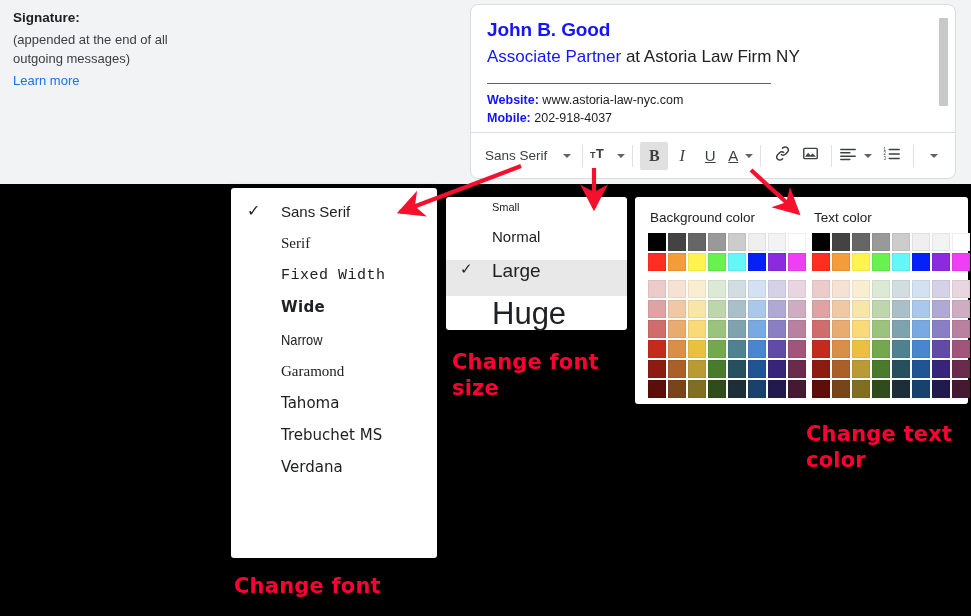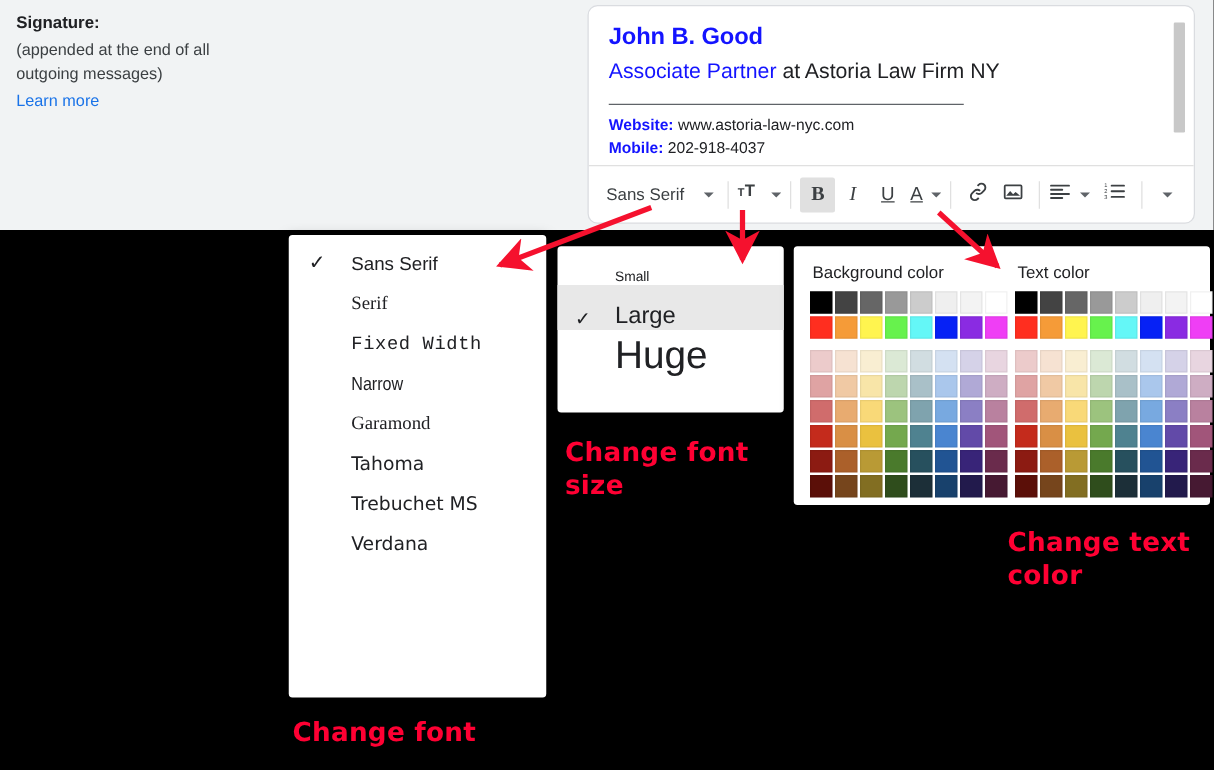--- a/index.html
+++ b/index.html
@@ -163,21 +163,21 @@
   
   #size-menu {
     position: absolute; left: 446px; top: 197px;
     width: 181px; height: 133px;
     background: #fff;
     border-radius: 3px;
     box-shadow: 0 2px 10px rgba(0,0,0,0.35);
     padding-top: 4px;
   }
   .sz-item {
-    display: flex; align-items: flex-end; cursor: pointer; color: #202124;
+    display: flex; align-items: flex-start; cursor: pointer; color: #202124;
     padding-left: 14px;
   }
   .sz-item.selected { background: #e8e8e8; }
   .sz-check { width: 32px; flex: 0 0 32px; font-size: 15px; }
   #sz-small  { height: 27px; }
   #sz-small .sz-label { font-size: 11px; }
   #sz-normal { height: 32px; }
   #sz-normal .sz-label { font-size: 15px; }
   #sz-large  { height: 36px; }
   #sz-large .sz-label { font-size: 19px; }
@@ -335,20 +335,24 @@
   <div class="fm-item">
     <span class="fm-check"></span>
     <span class="fm-label f-serif">Serif</span>
   </div>
   <div class="fm-item">
     <span class="fm-check"></span>
     <span class="fm-label f-fixed">Fixed Width</span>
   </div>
   <div class="fm-item">
     <span class="fm-check"></span>
+    <span class="fm-label f-wide">Wide</span>
+  </div>
+  <div class="fm-item">
+    <span class="fm-check"></span>
     <span class="fm-label f-narrow">Narrow</span>
   </div>
   <div class="fm-item">
     <span class="fm-check"></span>
     <span class="fm-label f-gara">Garamond</span>
   </div>
   <div class="fm-item">
     <span class="fm-check"></span>
     <span class="fm-label f-tahoma">Tahoma</span>
   </div>
@@ -359,20 +363,24 @@
   <div class="fm-item">
     <span class="fm-check"></span>
     <span class="fm-label f-verd">Verdana</span>
   </div>
 </div>
 
 <div id="size-menu">
   <div class="sz-item" id="sz-small">
     <span class="sz-check"></span>
     <span class="sz-label">Small</span>
+  </div>
+  <div class="sz-item" id="sz-normal">
+    <span class="sz-check"></span>
+    <span class="sz-label">Normal</span>
   </div>
   <div class="sz-item selected" id="sz-large">
     <span class="sz-check">✓</span>
     <span class="sz-label">Large</span>
   </div>
   <div class="sz-item" id="sz-huge">
     <span class="sz-check"></span>
     <span class="sz-label">Huge</span>
   </div>
 </div>

